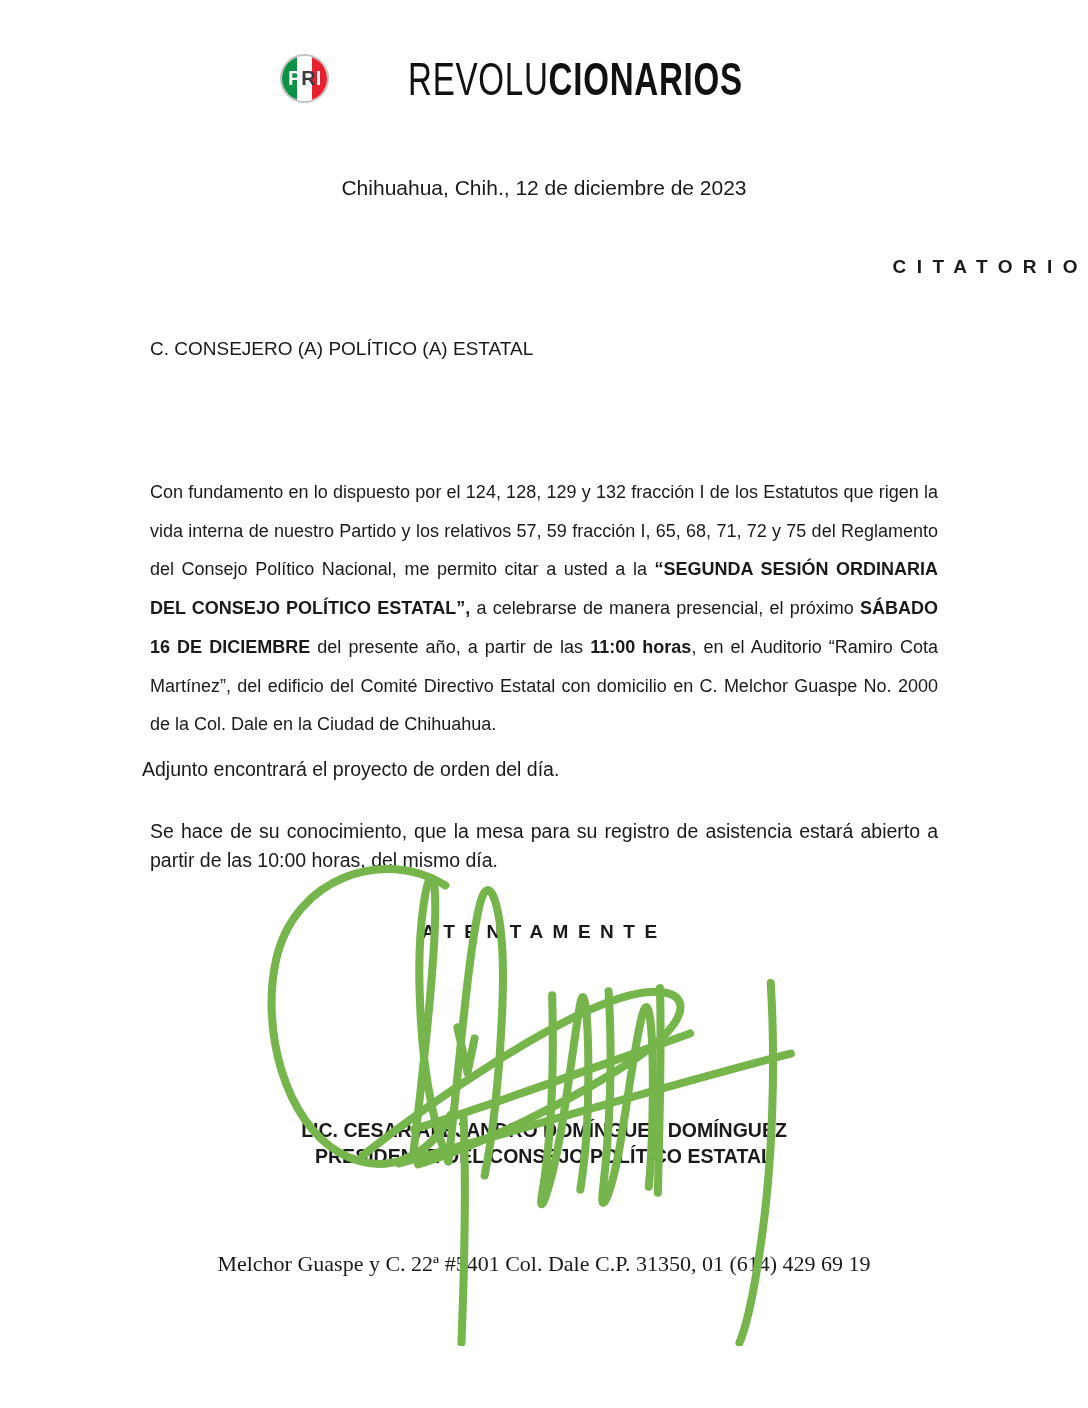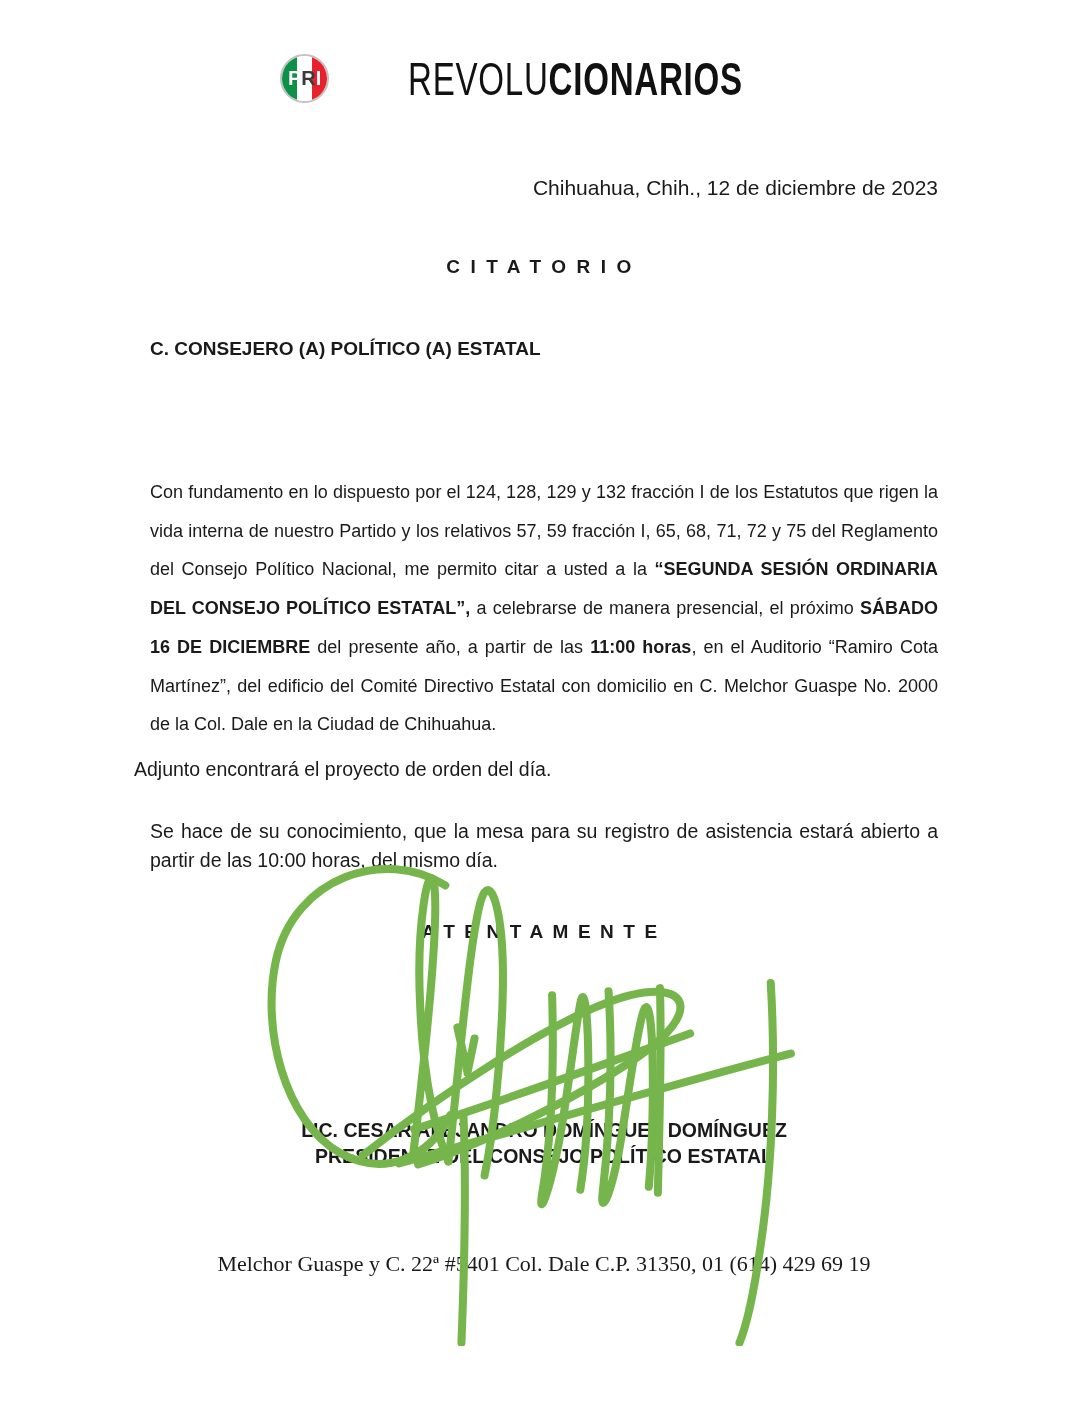--- a/index.html
+++ b/index.html
@@ -39,25 +39,25 @@
   .pri-letters .li{color:#ffffff;text-shadow:0 0 1px rgba(0,0,0,.25);}
   .wordmark{
     display:flex;align-items:baseline;
     transform:scaleX(.72);transform-origin:center;
     font-size:46px;line-height:1;letter-spacing:1px;white-space:nowrap;color:#111;
   }
   .wordmark .light{font-weight:400;}
   .wordmark .heavy{font-weight:700;}
 
   
-  .date-line{top:176px;left:150px;width:788px;text-align:right;font-size:21px;}
-  .doc-title{top:256px;left:0;right:0;text-align:center;font-weight:bold;font-size:19px;letter-spacing:.55em;}
-  .addressee{top:334px;left:150px;font-weight:bold;font-size:19px;line-height:30px;text-align:center;}
+  .date-line{top:176px;left:150px;width:788px;text-align:center;font-size:21px;}
+  .doc-title{top:256px;left:0;right:0;text-align:right;font-weight:bold;font-size:19px;letter-spacing:.55em;}
+  .addressee{top:334px;left:150px;font-weight:normal;font-size:19px;line-height:30px;text-align:center;}
   .para-1{top:433px;left:150px;width:788px;font-size:18px;line-height:38.7px;text-align:justify;margin-top:40px;}
-  .para-2{top:755px;left:134px;width:788px;font-size:19.5px;line-height:28px;}
+  .para-2{top:755px;left:142px;width:788px;font-size:19.5px;line-height:28px;}
   .para-3{top:804px;left:150px;width:788px;font-size:19.5px;line-height:28.5px;text-align:justify;margin-top:13px;}
   .closing{top:921px;left:0;right:0;text-align:center;font-weight:bold;font-size:19px;letter-spacing:.5em;z-index:1;}
   .signer{top:1117px;left:0;right:0;text-align:center;font-weight:bold;font-size:19.5px;line-height:26px;z-index:1;}
   b{font-weight:bold;}
 
   
   .footer{top:1249px;left:0;right:0;text-align:center;font-family:"Liberation Serif",serif;font-size:22px;line-height:30px;z-index:1;}
   .footer a{color:var(--link-blue);text-decoration:underline;font-size:21px;}
 
   

